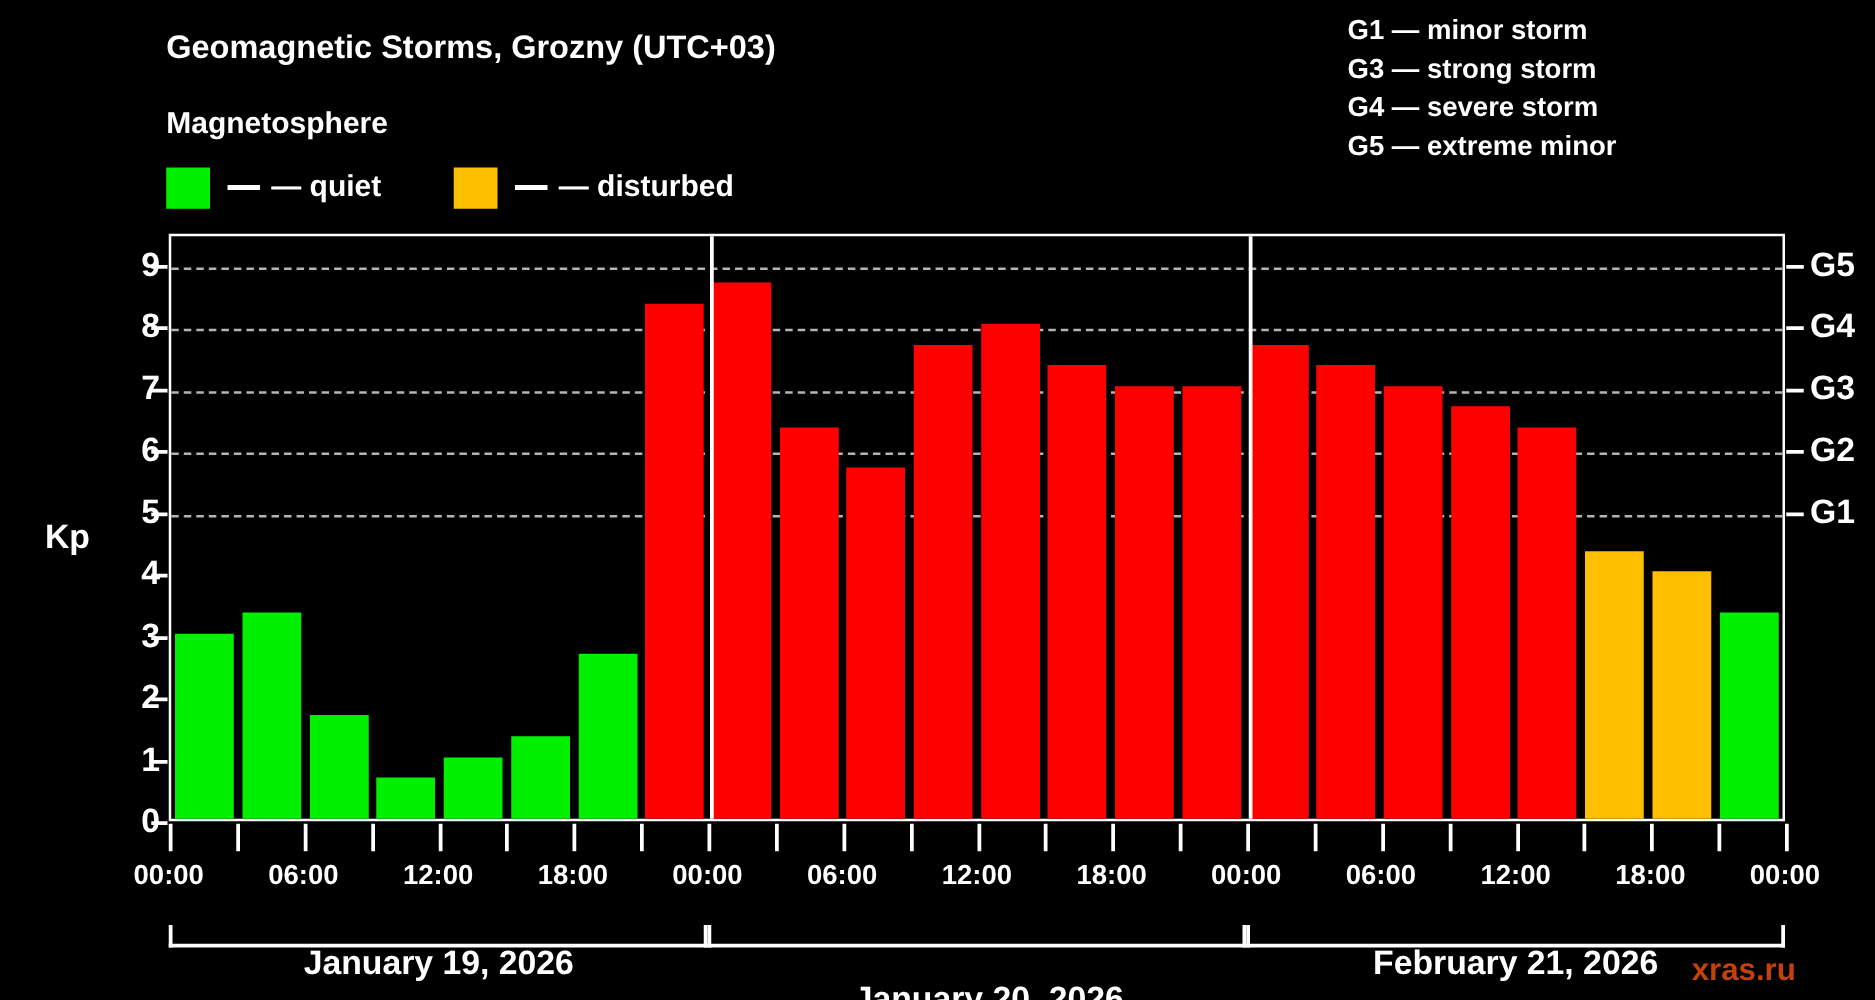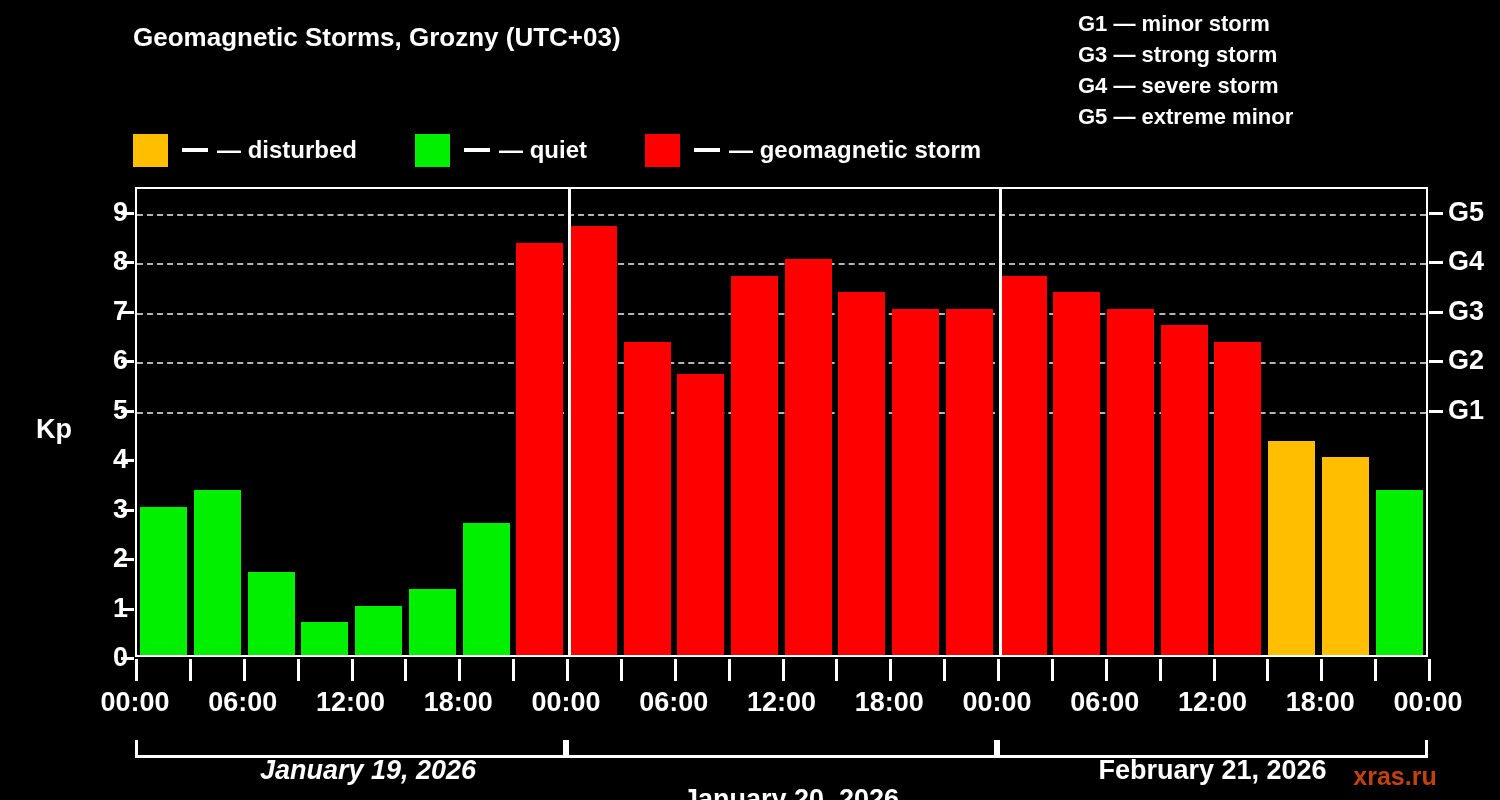--- a/index.html
+++ b/index.html
@@ -33,49 +33,45 @@
   .ylabels{position:absolute;left:88px;top:187px;width:40px;height:470px;}
   .ylab{position:absolute;right:0;font-size:27px;font-weight:bold;line-height:1;transform:translateY(-50%);text-align:right;}
   .ytick{position:absolute;left:121px;width:13px;height:0;border-top:3px solid #fff;}
   .kp{position:absolute;left:36px;top:414px;font-size:27px;font-weight:bold;}
 
   .rlabels{position:absolute;left:1448px;top:187px;}
   .rlab{position:absolute;left:0;font-size:27px;font-weight:bold;line-height:1;transform:translateY(-50%);white-space:nowrap;}
   .rtick{position:absolute;left:1429px;width:14px;height:0;border-top:3px solid #fff;}
 
   .xtick{position:absolute;top:659px;width:0;height:22px;border-left:3px solid #fff;}
-  .xlab{position:absolute;top:687px;font-size:27px;font-weight:bold;transform:translateX(-50%);white-space:nowrap;}
+  .xlab{position:absolute;top:687px;font-size:22px;font-weight:bold;transform:translateX(-50%);white-space:nowrap;}
 
   .bracket{position:absolute;top:740px;height:18px;border:3px solid #fff;border-top:none;box-sizing:border-box;}
   .daylab{position:absolute;top:755px;font-size:27px;font-weight:bold;transform:translateX(-50%);white-space:nowrap;}
 
   .watermark{position:absolute;left:1395px;top:762px;font-size:25px;font-weight:bold;color:#c2410c;transform:translateX(-50%);}
 </style>
 </head>
 <body>
 
 <div id="root">
 
   <div class="title">Geomagnetic Storms, Grozny (UTC+03)</div>
+  <div class="subtitle">Magnetosphere</div>
 
   <div class="legend">
+    <div class="legend-item">
+      <span class="swatch" style="background:#00f000"></span>
+      <span class="dash"></span>
+      <span class="legend-label">— quiet</span>
+    </div>
     <div class="legend-item">
       <span class="swatch" style="background:#ffbf00"></span>
       <span class="dash"></span>
       <span class="legend-label">— disturbed</span>
-    </div>
-    <div class="legend-item">
-      <span class="swatch" style="background:#00f000"></span>
-      <span class="dash"></span>
-      <span class="legend-label">— quiet</span>
-    </div>
-    <div class="legend-item">
-      <span class="swatch" style="background:#fe0000"></span>
-      <span class="dash"></span>
-      <span class="legend-label">— geomagnetic storm</span>
     </div>
   </div>
 
   <div class="gscale">
     <div>G1 — minor storm</div>
     <div>G3 — strong storm</div>
     <div>G4 — severe storm</div>
     <div>G5 — extreme minor</div>
   </div>
 
@@ -248,19 +244,19 @@
       <div class="xlab" style="left: 1320.25px;">18:00</div>
       <div class="xlab" style="left: 1428px;">00:00</div>
     </div>
 
   <div id="brackets">
       <div class="bracket" style="left: 135px; width: 431px;"></div>
       <div class="bracket" style="left: 566px; width: 431px;"></div>
       <div class="bracket" style="left: 997px; width: 431px;"></div>
     </div>
   <div id="daylabels">
-      <div class="daylab" style="left: 368px; font-style: italic;">January 19, 2026</div>
+      <div class="daylab" style="left: 351px;">January 19, 2026</div>
       <div class="daylab" style="left: 791px; margin-top: 29px;">January 20, 2026</div>
       <div class="daylab" style="left: 1212.5px;">February 21, 2026</div>
     </div>
 
   <div class="watermark">xras.ru</div>
 </div>
 
 </body></html>

